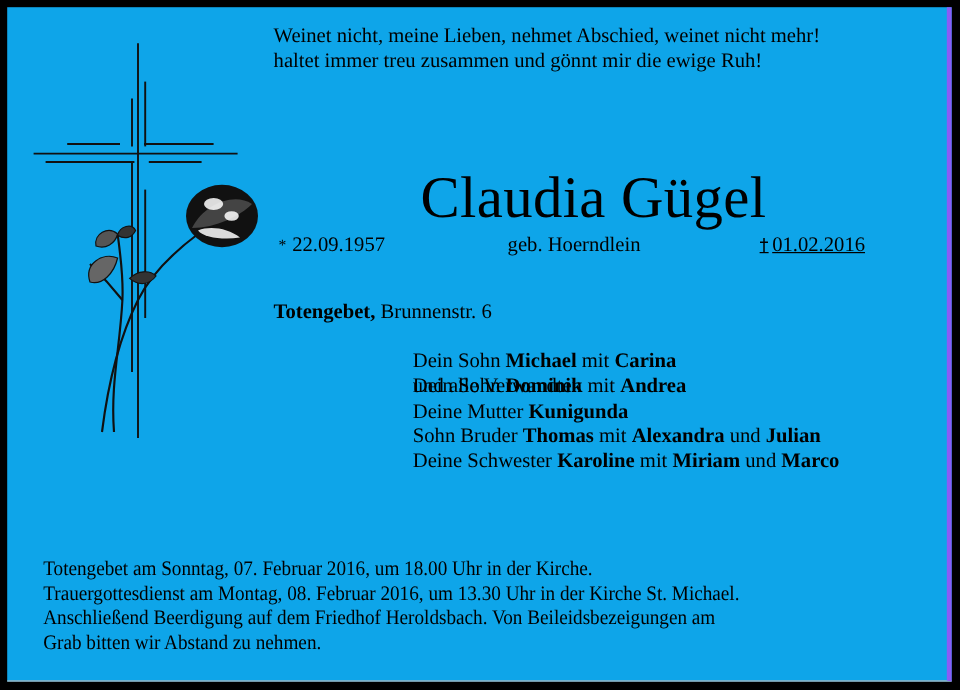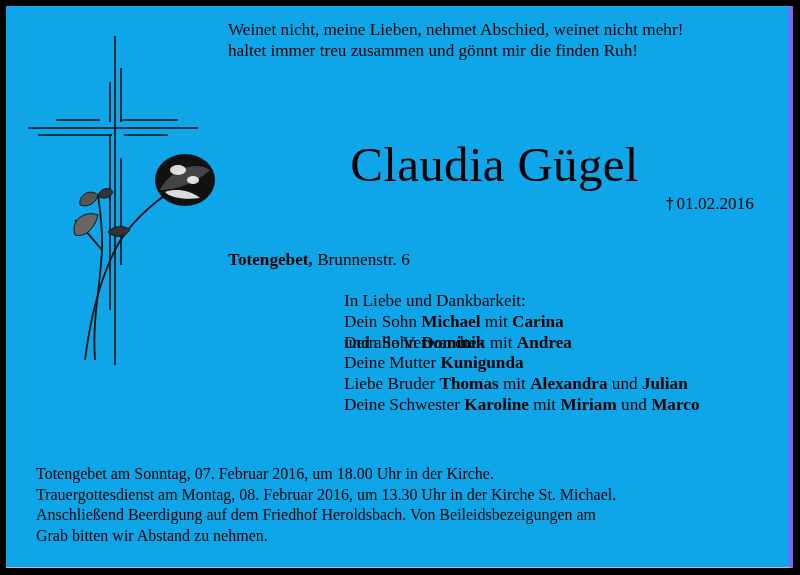--- a/index.html
+++ b/index.html
@@ -14,21 +14,21 @@
     .verse {
       position: absolute; left: 222px; top: 14px; font-size: 17.2px; line-height: 20.5px; white-space: nowrap;
     }
     .name {
       position: absolute; left: 0; width: 787px; text-align: center; top: 133px;
       font-size: 49px; line-height: 52px; padding-left: 190px; box-sizing: border-box; letter-spacing: 0.3px;
     }
     .dates { position: absolute; top: 187px; font-size: 17.2px; line-height: 22px; white-space: nowrap; }
     .born { left: 226px; }
     .maiden { left: 417px; }
-    .died { left: 660px; }
+    .died { left: 627px; text-decoration: underline; }
     .star { font-size: 13px; position: relative; top: -1px; margin-right: 5px; }
     .cross { font-family: "DejaVu Sans", sans-serif; font-size: 15px; margin-right: 3px; }
     .address { position: absolute; left: 222px; top: 243px; font-size: 17.2px; line-height: 22px; white-space: nowrap; }
     .mourners { position: absolute; left: 338px; top: 285px; font-size: 17.2px; line-height: 20.8px; white-space: nowrap; }
     .mourners div { height: 20.8px; }
     .footer {
       position: absolute; left: 30px; top: 458px; font-size: 17.2px; line-height: 20.5px; white-space: nowrap;
       transform: scaleX(0.93); transform-origin: left top;
     }
     b { font-weight: bold; }
@@ -73,41 +73,44 @@
     <g fill="#222" stroke="#111" stroke-width="1">
       <path d="M 55 215 C 50 200, 65 190, 78 195 C 75 208, 65 218, 55 215 Z" fill="#666"></path>
       <path d="M 60 185 C 58 175, 70 168, 78 175 C 76 183, 68 188, 60 185 Z" fill="#555"></path>
       <path d="M 78 176 C 80 168, 90 166, 93 172 C 90 178, 84 180, 78 176 Z" fill="#333"></path>
       <path d="M 88 212 C 95 205, 105 205, 110 210 C 104 218, 95 218, 88 212 Z" fill="#333"></path>
     </g>
   </svg>
 
   <div class="verse">
     <div>Weinet nicht, meine Lieben, nehmet Abschied, weinet nicht mehr!</div>
-    <div>haltet immer treu zusammen und gönnt mir die finden Ruh!</div>
+    <div>haltet immer treu zusammen und gönnt mir die ewige Ruh!</div>
   </div>
 
   <div class="name">Claudia Gügel</div>
 
+  <div class="dates born">
+    <span class="star">*</span><span>22.09.1957</span>
+  </div>
+  <div class="dates maiden">geb. Hoerndlein</div>
   <div class="dates died">
     <span class="cross">†</span><span>01.02.2016</span>
   </div>
 
   <div class="address">
     <b>Totengebet,</b>
     <span>Brunnenstr. 6</span>
   </div>
 
   <div class="mourners">
-    <div>In Liebe und Dankbarkeit:</div>
     <div id="mourner-lines">
         <div><span style="white-space: pre;">Dein Sohn </span><b style="white-space: pre;">Michael</b><span style="white-space: pre;"> mit </span><b style="white-space: pre;">Carina</b></div>
         <div><span style="white-space: pre;">Dein Sohn </span><b style="white-space: pre;">Dominik</b><span style="white-space: pre;"> mit </span><b style="white-space: pre;">Andrea</b></div>
         <div><span style="white-space: pre;">Deine Mutter </span><b style="white-space: pre;">Kunigunda</b></div>
-        <div><span style="white-space: pre;">Liebe Bruder </span><b style="white-space: pre;">Thomas</b><span style="white-space: pre;"> mit </span><b style="white-space: pre;">Alexandra</b><span style="white-space: pre;"> und </span><b style="white-space: pre;">Julian</b></div>
+        <div><span style="white-space: pre;">Sohn Bruder </span><b style="white-space: pre;">Thomas</b><span style="white-space: pre;"> mit </span><b style="white-space: pre;">Alexandra</b><span style="white-space: pre;"> und </span><b style="white-space: pre;">Julian</b></div>
         <div><span style="white-space: pre;">Deine Schwester </span><b style="white-space: pre;">Karoline</b><span style="white-space: pre;"> mit </span><b style="white-space: pre;">Miriam</b><span style="white-space: pre;"> und </span><b style="white-space: pre;">Marco</b></div>
       </div>
     <div>und alle Verwandten</div>
   </div>
 
   <div class="footer">
     <div>Totengebet am Sonntag, 07. Februar 2016, um 18.00 Uhr in der Kirche.</div>
     <div>Trauergottesdienst am Montag, 08. Februar 2016, um 13.30 Uhr in der Kirche St. Michael.</div>
     <div>Anschließend Beerdigung auf dem Friedhof Heroldsbach. Von Beileidsbezeigungen am</div>
     <div>Grab bitten wir Abstand zu nehmen.</div>

